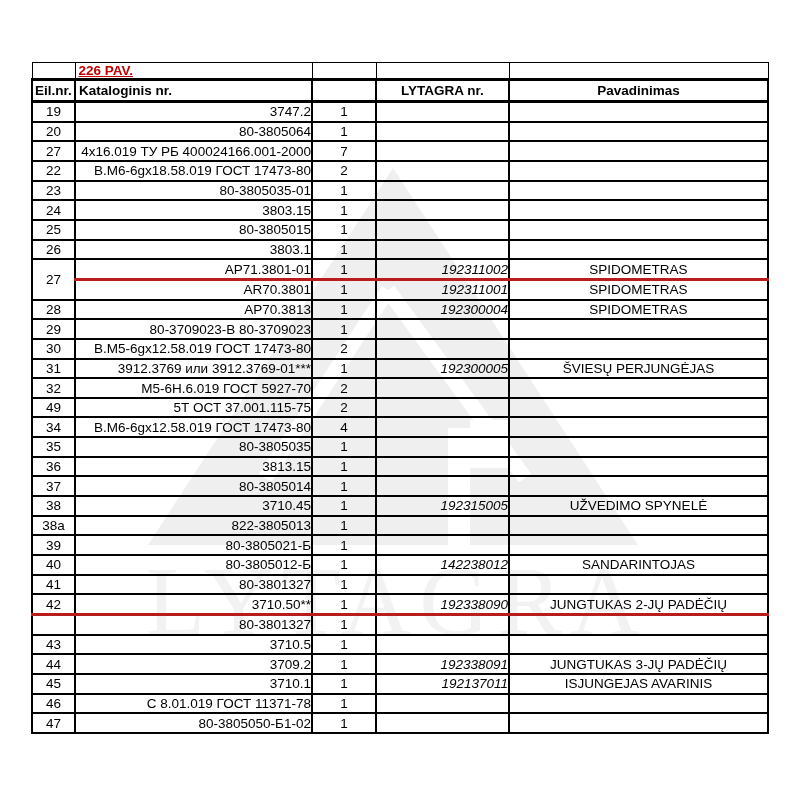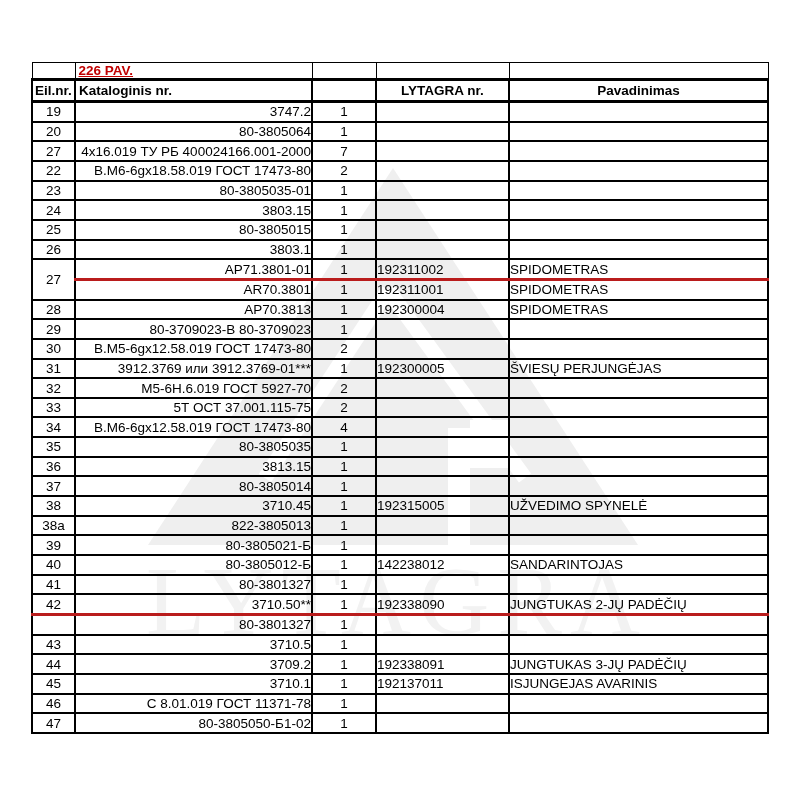--- a/index.html
+++ b/index.html
@@ -18,22 +18,22 @@
   
   tr.head-row{height:22px;}
   tr.head-row th{border:2px solid #000;border-top:3px solid #000;border-bottom:3px solid #000;
                  font-weight:bold;}
   th.c-catalog{text-align:left;padding-left:3px;margin-left:28px;}
   
   tbody td{border:2px solid #000;}
   td.c-nr,th.c-nr{text-align:center;}
   td.c-catalog{text-align:right;padding-left:3px;}
   td.c-qty{text-align:center;}
-  td.c-lytagra{text-align:left;}
-  td.c-name{text-align:left;}
+  td.c-lytagra{text-align:right;font-style:italic;}
+  td.c-name{text-align:center;}
   tr.thin-top td{border-top:1px solid #808080;}
   tr.thin-bottom td:not([rowspan]){border-bottom:3px solid #b91c1c;}
 </style>
 </head>
 <body>
 
 <div class="page">
 
   <svg class="watermark" viewBox="0 0 800 800" aria-hidden="true">
     <g>
@@ -169,21 +169,21 @@
           <td class="c-name">ŠVIESŲ PERJUNGĖJAS</td>
         </tr>
         <tr>
           <td class="c-nr">32</td>
           <td class="c-catalog">М5-6Н.6.019 ГОСТ 5927-70</td>
           <td class="c-qty">2</td>
           <td class="c-lytagra"></td>
           <td class="c-name"></td>
         </tr>
         <tr>
-          <td class="c-nr">33</td>
+          <td class="c-nr">49</td>
           <td class="c-catalog">5Т ОСТ 37.001.115-75</td>
           <td class="c-qty">2</td>
           <td class="c-lytagra"></td>
           <td class="c-name"></td>
         </tr>
         <tr>
           <td class="c-nr">34</td>
           <td class="c-catalog">В.М6-6gx12.58.019 ГОСТ 17473-80</td>
           <td class="c-qty">4</td>
           <td class="c-lytagra"></td>

